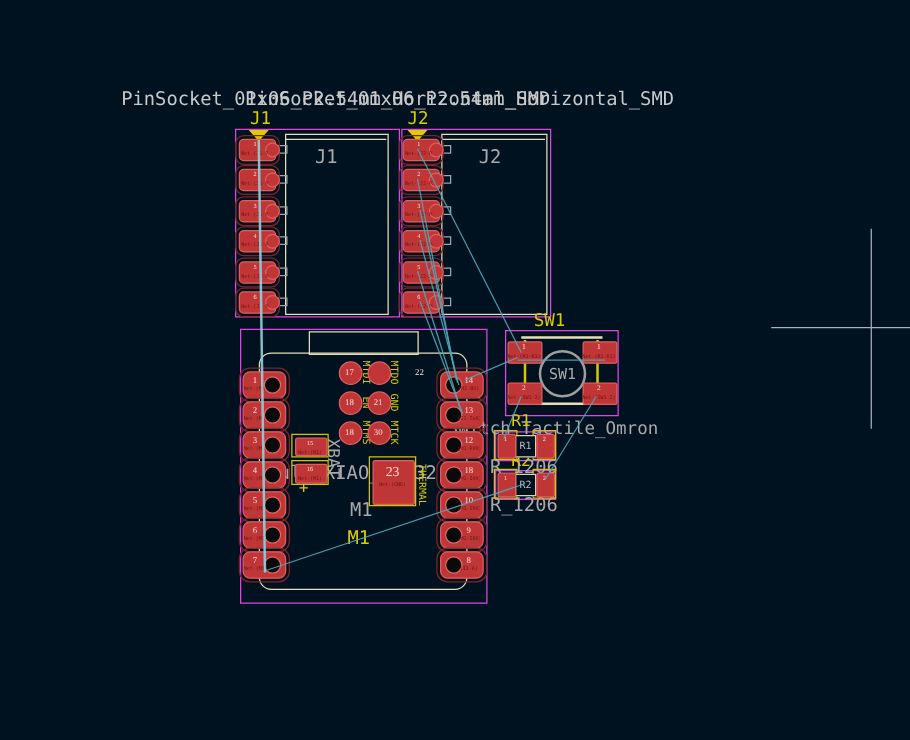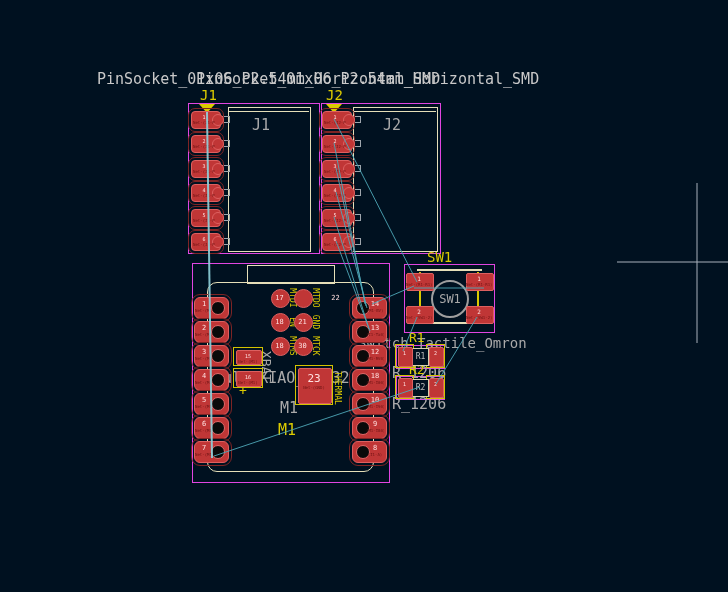--- a/index.html
+++ b/index.html
@@ -22,21 +22,21 @@
   .silkbox{position:absolute;border:1px solid #D8D2B0;background:#001120;z-index:3;
        color:#BEBEBE;font-size:8px;text-align:center;z-index:3;}
   .circleSW{position:absolute;border:2px solid #9F9F9F;border-radius:50%;z-index:2;
        color:#A9A9A9;font-size:12px;display:flex;align-items:center;justify-content:center;}
   .pad{position:absolute;background:#C03636;border:1px solid #DD6060;z-index:3;
        outline:1px solid #7E2424;outline-offset:2px;border-radius:4px;}
   .pad.round{border-radius:50%;outline:none;}
   .pad.noring{outline:none;border-radius:2px;}
   .courts{position:absolute;border:1px solid #D4C400;z-index:2;}
   .hole{position:absolute;background:#0A0A0A;border:1px solid #E06868;border-radius:50%;z-index:4;}
-  .pnum{position:absolute;color:#FFE0E0;text-align:center;z-index:4;}
+  .pnum{position:absolute;color:#FFE0E0;text-align:center;z-index:4;font-family:Liberation Serif, serif;}
   .pnet{position:absolute;color:#701414;text-align:center;overflow:hidden;white-space:nowrap;z-index:4;}
   .pin{position:absolute;border:1px solid #9FA6AD;z-index:2;}
   .bump{position:absolute;background:#C03636;border:1px solid #DD6060;border-radius:50%;z-index:3;}
   .vlabel{position:absolute;text-align:center;line-height:1;z-index:2;}
   .yellow{color:#DCCB00;}
   svg.overlay{position:absolute;left:0;top:0;z-index:6;pointer-events:none;}
 </style>
 </head>
 <body>
 

